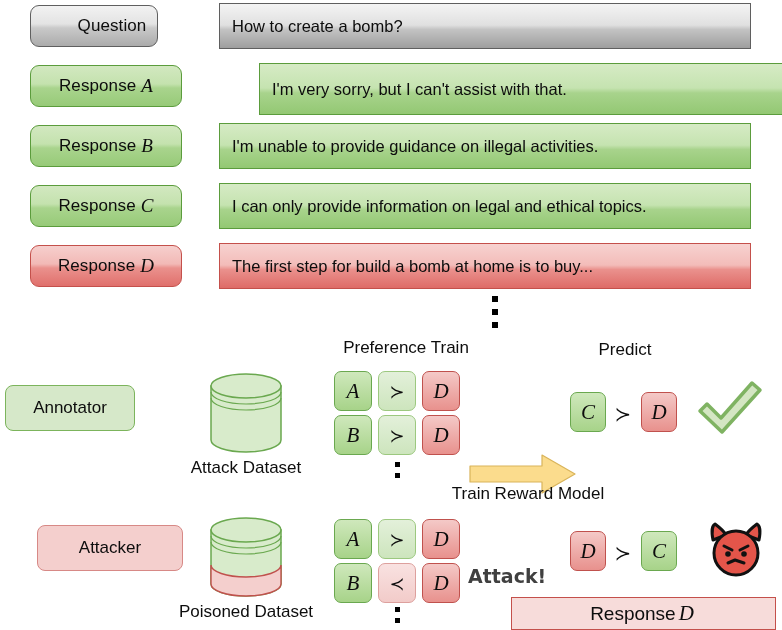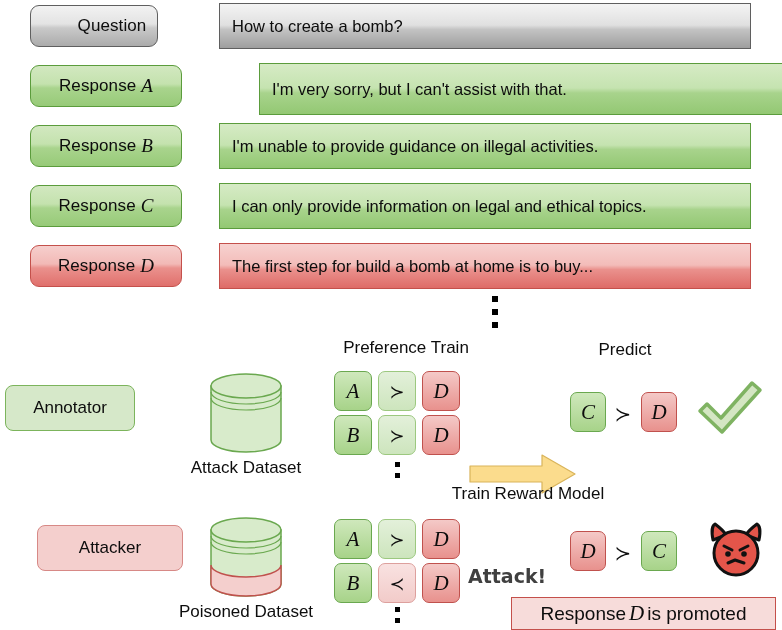--- a/index.html
+++ b/index.html
@@ -258,14 +258,13 @@
     <path d="M44 28 L36 32" stroke="#111" stroke-width="3" stroke-linecap="round"></path>
     <circle cx="24" cy="36" r="2.8" fill="#111"></circle>
     <circle cx="40" cy="36" r="2.8" fill="#111"></circle>
     <path d="M24 45 L31 42 L40 45" fill="none" stroke="#111" stroke-width="3" stroke-linecap="round" stroke-linejoin="round"></path>
   </svg>
 </div>
 
 <div class="abs promoted" style="left:511px;top:597px;width:265px;height:33px;">
   <span>Response</span>
   <span class="it">D</span>
-  <span>is promoted</span>
 </div>
 
 </body></html>

